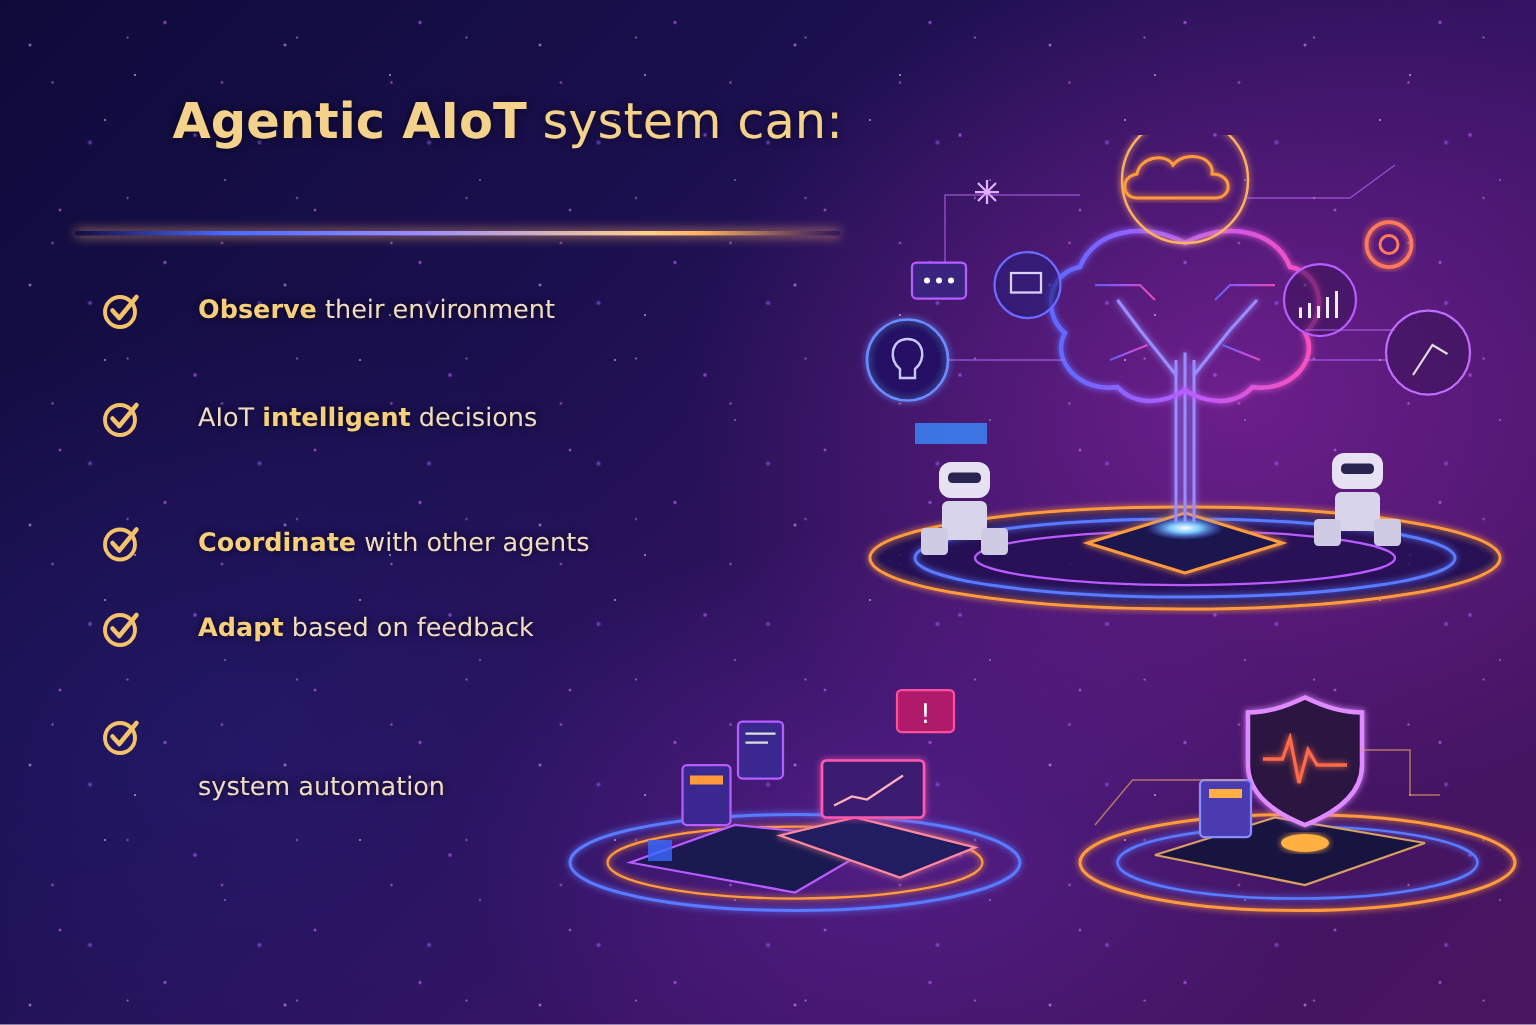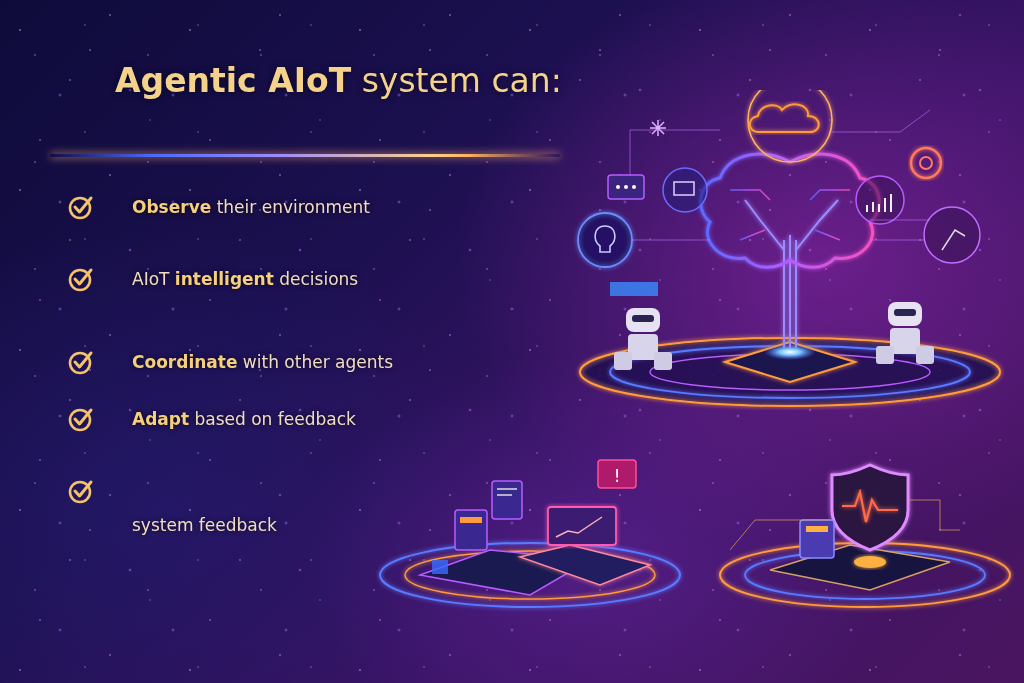--- a/index.html
+++ b/index.html
@@ -84,21 +84,21 @@
         <circle cx="12" cy="14" r="10" fill="none" stroke="#f4c26a" stroke-width="2.6"></circle>
         <path d="M7 13 L11.5 18 L23 4" fill="none" stroke="#f4c26a" stroke-width="3" stroke-linecap="round" stroke-linejoin="round"></path>
       </svg>
     <span class="itext"><b>Adapt</b><span> based on feedback</span></span>
   </div>
   <div class="item" style="top:284px">
     <svg class="check" viewBox="0 0 26 26">
         <circle cx="12" cy="14" r="10" fill="none" stroke="#f4c26a" stroke-width="2.6"></circle>
         <path d="M7 13 L11.5 18 L23 4" fill="none" stroke="#f4c26a" stroke-width="3" stroke-linecap="round" stroke-linejoin="round"></path>
       </svg>
-    <span class="itext"><br><span>system feedback</span></span>
+    <span class="itext"><br><span>system automation</span></span>
   </div>
 </div>
 
 <svg class="scene" style="left:570px;top:90px" width="440" height="320" viewBox="0 0 440 320">
   <defs>
     <linearGradient id="brainG" x1="0" x2="1">
         <stop offset="0" stop-color="#5a6aff"></stop>
         <stop offset=".5" stop-color="#b85cff"></stop>
         <stop offset="1" stop-color="#ff4fb8"></stop>
       </linearGradient>

